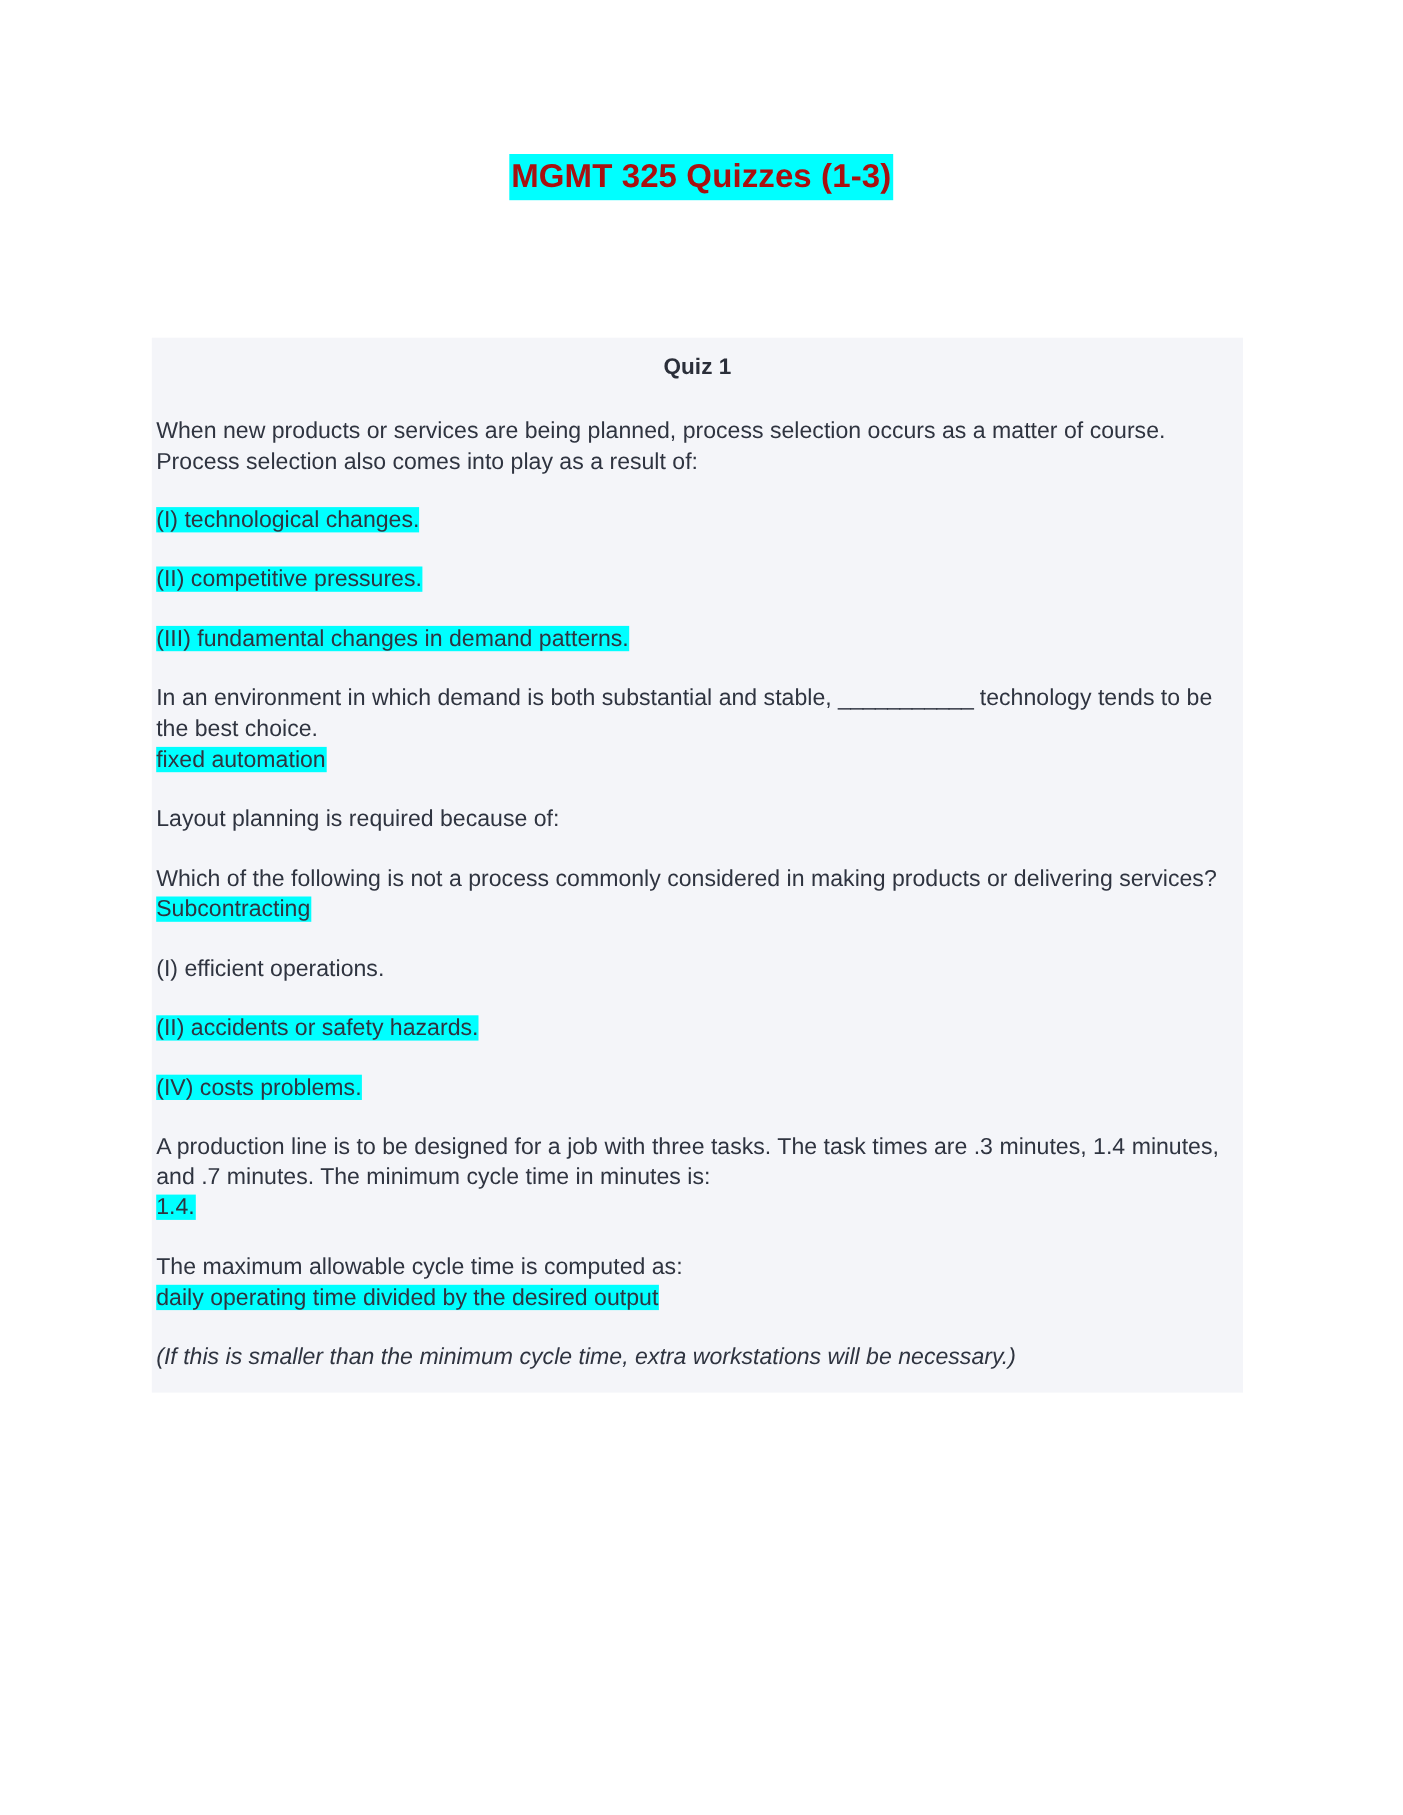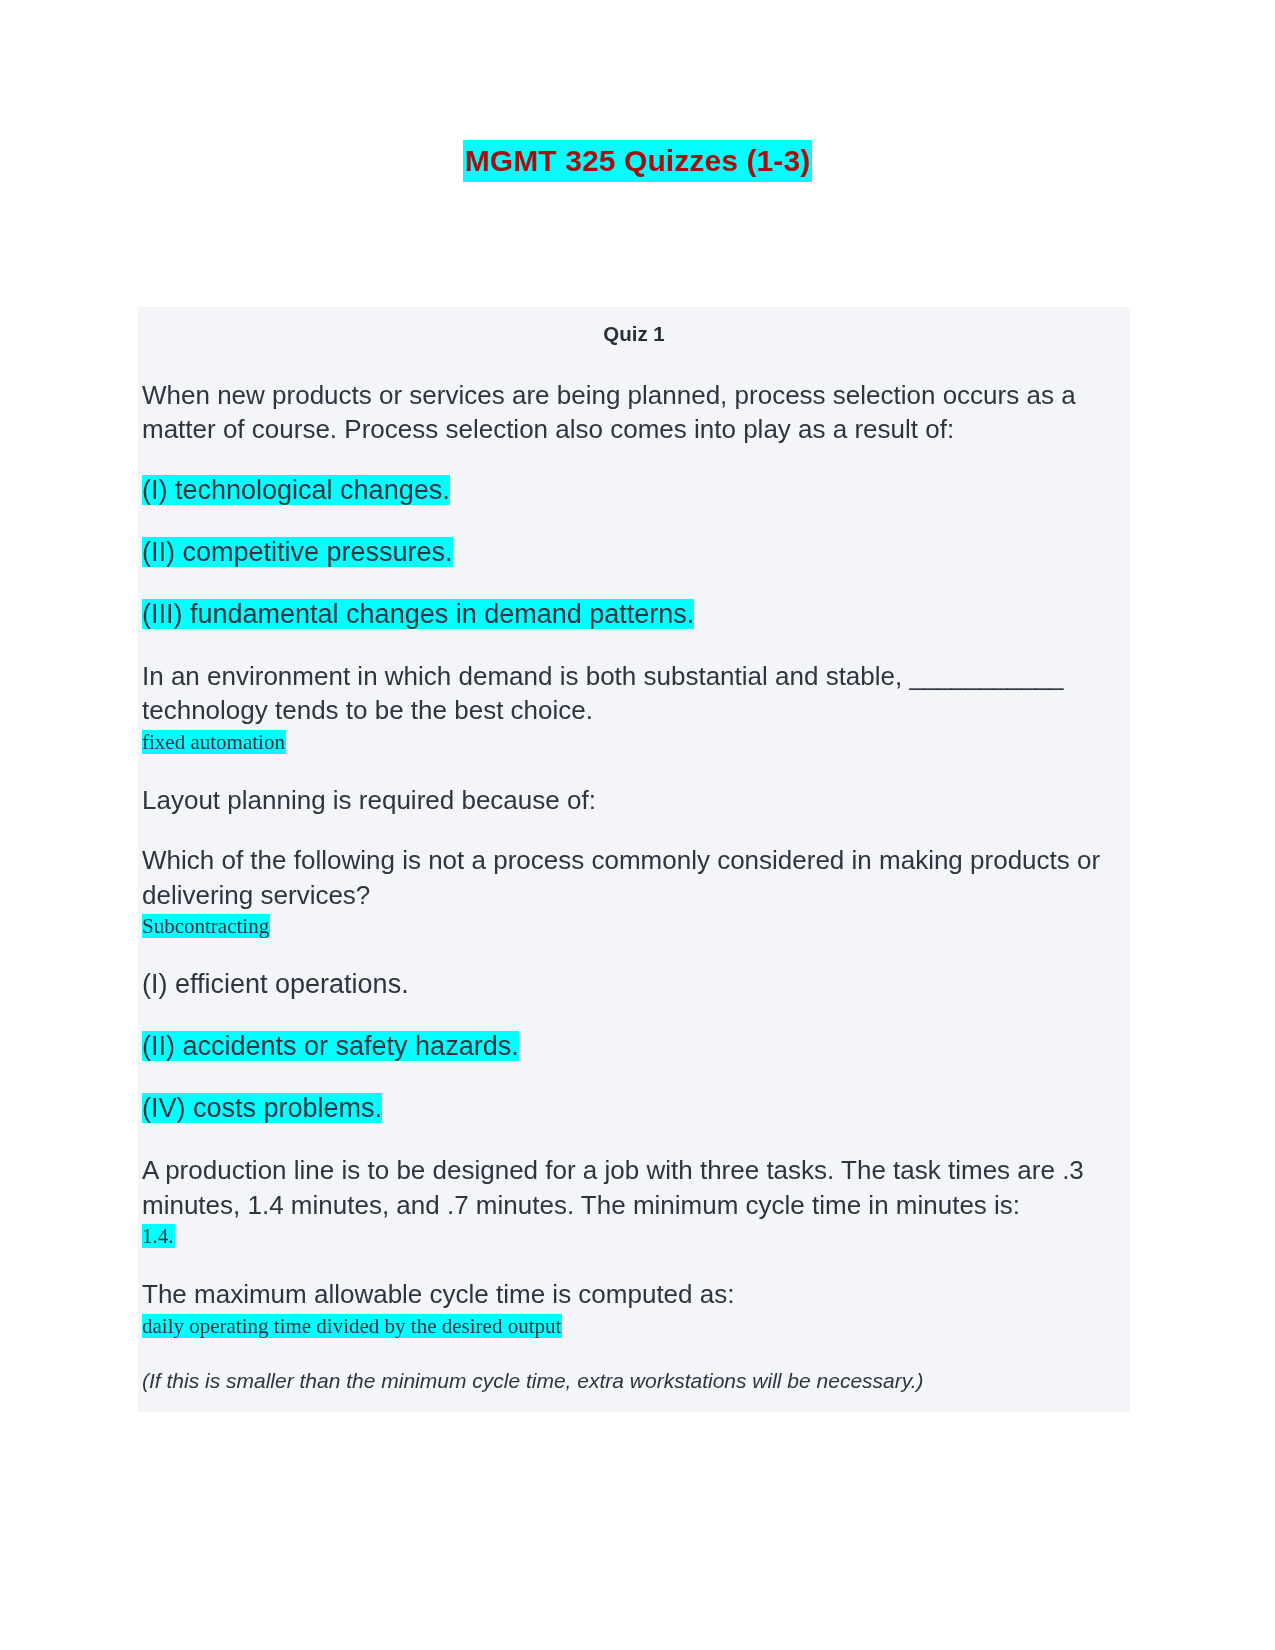--- a/index.html
+++ b/index.html
@@ -65,46 +65,45 @@
     line-height: 1.30;
     text-align: center;
   }
 
   .block {
     margin: 0 0 26px 0;
   }
   .block:last-child { margin-bottom: 0; }
 
   .q-text {
-    font-size: 26px;
+    font-size: 21px;
     color: #2f3440;
     line-height: 1.33;
     margin: 0;
     font-weight: 400;
   }
 
   .hl {
     background: #00ffff;
     box-decoration-break: clone;
     -webkit-box-decoration-break: clone;
   }
 
   .answer-line {
     font-size: 21px;
     color: #2f3440;
     line-height: 1.33;
     margin: 0;
   }
   .answer-line .hl {
     padding: 0 1px 0 0;
-    font-family: Liberation Serif, serif;
   }
 
   .opt {
-    font-size: 27px;
+    font-size: 21px;
     color: #2f3440;
     line-height: 1.33;
     margin: 0 0 26px 0;
   }
 
   .note-italic {
     font-size: 21px;
     font-style: italic;
     color: #2f3440;
     line-height: 1.33;

